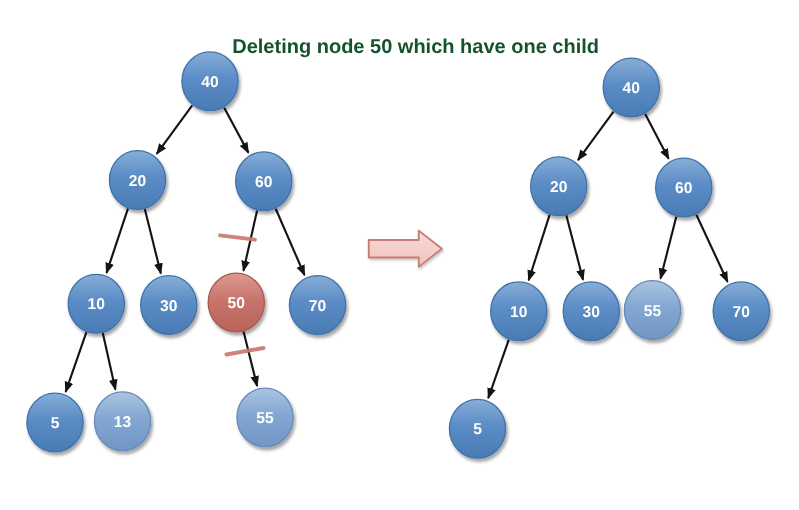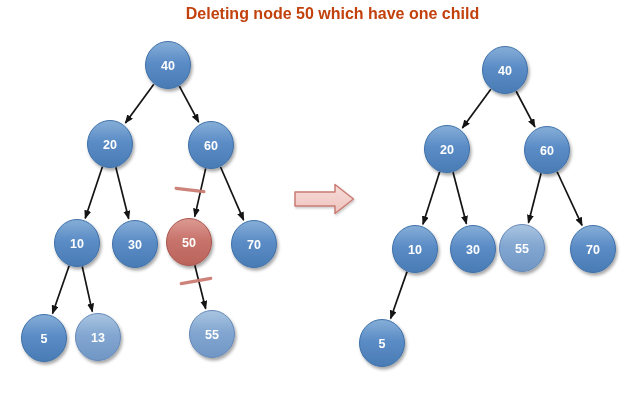--- a/index.html
+++ b/index.html
@@ -31,21 +31,21 @@
     font-family: "Liberation Sans", sans-serif;
     font-size: 12.5px;
     font-weight: bold;
   }
 </style>
 </head>
 <body>
 
 <div class="stage">
 
-  <div class="diagram-title" id="page-title" style="color: #c2410c;">Deleting node 50 which have one child</div>
+  <div class="diagram-title" id="page-title" style="color: #14532d; margin-top: 24px;">Deleting node 50 which have one child</div>
 
   <svg class="canvas" width="639" height="408" viewBox="0 0 639 408">
     <defs>
       <marker id="arrowhead" markerUnits="userSpaceOnUse" markerWidth="10" markerHeight="8" refX="8" refY="3.5" orient="auto">
         <path d="M0,0 L9,3.5 L0,7 Z" fill="#141414"></path>
       </marker>
       <filter id="nodeShadow" x="-40%" y="-40%" width="190%" height="190%">
         <feDropShadow dx="1.5" dy="2.5" stdDeviation="1.4" flood-color="#000000" flood-opacity="0.35"></feDropShadow>
       </filter>
       <filter id="arrowShadow" x="-30%" y="-30%" width="170%" height="170%">

